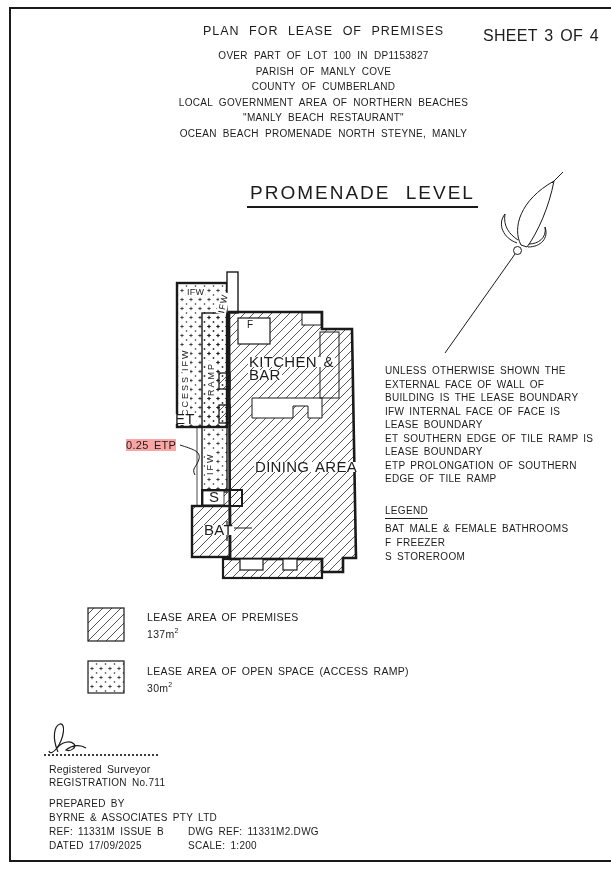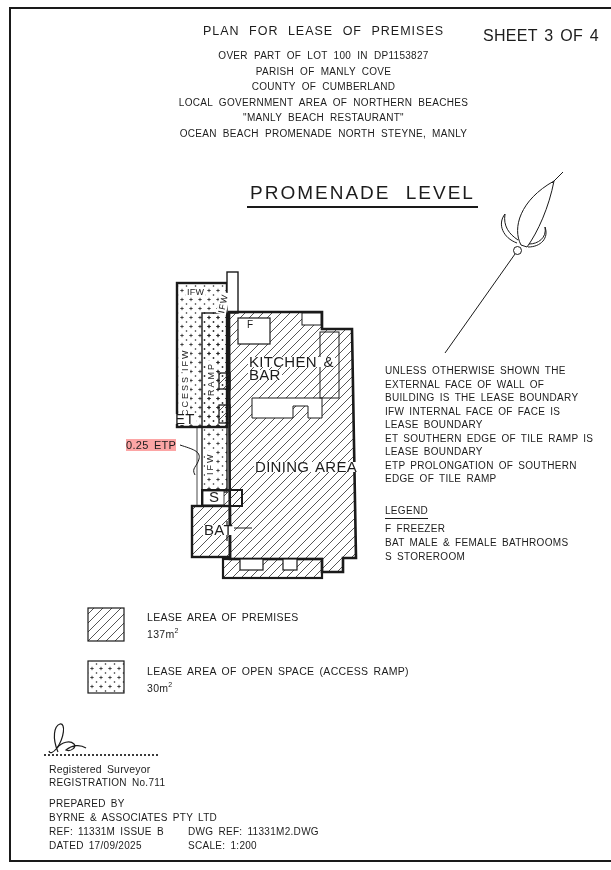--- a/index.html
+++ b/index.html
@@ -136,22 +136,22 @@
     <div>IFW INTERNAL FACE OF FACE IS</div>
     <div>LEASE BOUNDARY</div>
     <div>ET SOUTHERN EDGE OF TILE RAMP IS</div>
     <div>LEASE BOUNDARY</div>
     <div>ETP PROLONGATION OF SOUTHERN</div>
     <div>EDGE OF TILE RAMP</div>
   </div>
 
   <div class="t legend">
     <div class="legend-title">LEGEND</div>
+    <div>BAT MALE &amp; FEMALE BATHROOMS</div>
     <div>F FREEZER</div>
-    <div>BAT MALE &amp; FEMALE BATHROOMS</div>
     <div>S STOREROOM</div>
   </div>
 
   <div class="t area-label" style="left:147px; top:610px;">
     <div>LEASE AREA OF PREMISES</div>
     <div><span>137m</span><sup class="sup">2</sup></div>
   </div>
   <div class="t area-label" style="left:147px; top:664px;">
     <div>LEASE AREA OF OPEN SPACE (ACCESS RAMP)</div>
     <div><span>30m</span><sup class="sup">2</sup></div>

